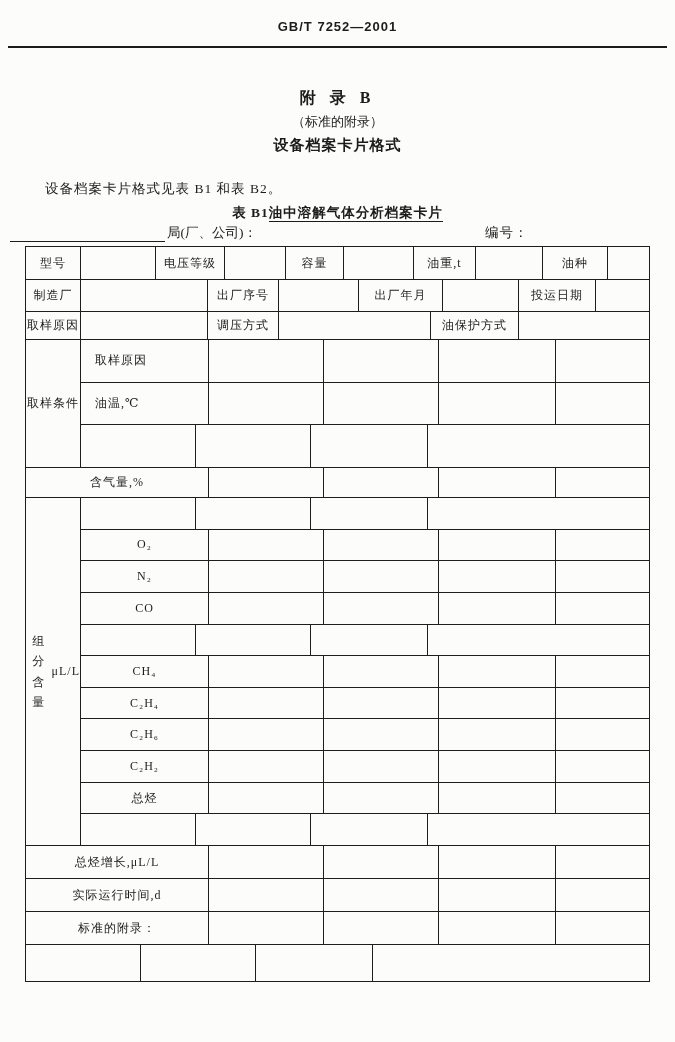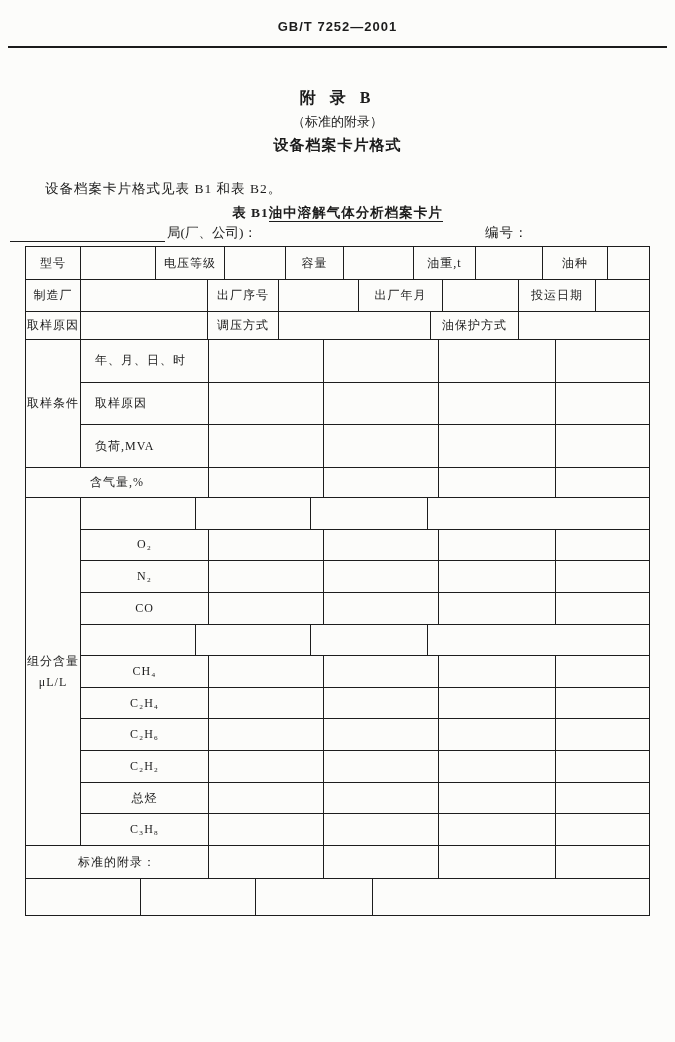--- a/index.html
+++ b/index.html
@@ -45,21 +45,21 @@
     border-right: 1px solid #1d1d1d;
     display: flex; align-items: center; justify-content: center;
     text-align: center; letter-spacing: 1px; overflow: hidden;
   }
   .cell:last-child { border-right: none; }
   .grow { flex: 1; }
   .subcol { flex: 1; display: flex; flex-direction: column; }
   .subrow { display: flex; flex: 1; border-bottom: 1px solid #1d1d1d; }
   .subrow:last-child { border-bottom: none; }
   .left-pad { justify-content: flex-start; padding-left: 14px; text-align: left; }
-  .glabel { flex-direction: column; line-height: 1.7; }
+  .glabel { flex-direction: row; line-height: 1.7; }
 </style>
 </head>
 <body>
 
 <div class="doc-number">GB/T 7252—2001</div>
 <div class="top-rule"></div>
 
 <div class="centered appendix-title">附  录  B</div>
 <div class="centered appendix-subtitle">（标准的附录）</div>
 <div class="centered appendix-heading">设备档案卡片格式</div>
@@ -107,35 +107,34 @@
     <div class="cell" style="width:71px">调压方式</div>
     <div class="cell" style="width:152px"></div>
     <div class="cell" style="width:88px">油保护方式</div>
     <div class="cell grow"></div>
   </div>
 
   <div class="trow" style="height:128px">
     <div class="cell" style="width:55px">取样条件</div>
     <div class="subcol">
       <div class="subrow">
-        <div class="cell left-pad" style="width:128px">年、月、日、时</div>
-        <div class="cell" style="width:115px"></div>
-        <div class="cell" style="width:115px"></div>
-        <div class="cell" style="width:117px"></div>
-        <div class="cell grow"></div>
-      </div>
-      <div class="subrow">
         <div class="cell left-pad" style="width:128px">取样原因</div>
         <div class="cell" style="width:115px"></div>
         <div class="cell" style="width:115px"></div>
         <div class="cell" style="width:117px"></div>
         <div class="cell grow"></div>
       </div>
       <div class="subrow">
-        <div class="cell left-pad" style="width:128px">负荷,MVA</div>
+        <div class="cell left-pad" style="width:128px">油温,℃</div>
+        <div class="cell" style="width:115px"></div>
+        <div class="cell" style="width:115px"></div>
+        <div class="cell" style="width:117px"></div>
+        <div class="cell grow"></div>
+      </div>
+      <div class="subrow">
         <div class="cell" style="width:115px"></div>
         <div class="cell" style="width:115px"></div>
         <div class="cell" style="width:117px"></div>
         <div class="cell grow"></div>
       </div>
     </div>
   </div>
 
   <div class="trow" style="height:30px">
     <div class="cell" style="width:183px">含气量,%</div>
@@ -213,30 +212,43 @@
         <div class="cell grow"></div>
       </div>
       <div class="subrow">
         <div class="cell" style="width:128px">总烃</div>
         <div class="cell" style="width:115px"></div>
         <div class="cell" style="width:115px"></div>
         <div class="cell" style="width:117px"></div>
         <div class="cell grow"></div>
       </div>
       <div class="subrow">
-        <div class="cell" style="width:128px">C₃H₈</div>
         <div class="cell" style="width:115px"></div>
         <div class="cell" style="width:115px"></div>
         <div class="cell" style="width:117px"></div>
         <div class="cell grow"></div>
       </div>
     </div>
   </div>
 
   <div class="trow" style="height:33px">
+    <div class="cell" style="width:183px">总烃增长,μL/L</div>
+    <div class="cell" style="width:115px"></div>
+    <div class="cell" style="width:115px"></div>
+    <div class="cell" style="width:117px"></div>
+    <div class="cell grow"></div>
+  </div>
+  <div class="trow" style="height:33px">
+    <div class="cell" style="width:183px">实际运行时间,d</div>
+    <div class="cell" style="width:115px"></div>
+    <div class="cell" style="width:115px"></div>
+    <div class="cell" style="width:117px"></div>
+    <div class="cell grow"></div>
+  </div>
+  <div class="trow" style="height:33px">
     <div class="cell" style="width:183px">标准的附录：</div>
     <div class="cell" style="width:115px"></div>
     <div class="cell" style="width:115px"></div>
     <div class="cell" style="width:117px"></div>
     <div class="cell grow"></div>
   </div>
   <div class="trow" style="height:36px">
     <div class="cell" style="width:115px"></div>
     <div class="cell" style="width:115px"></div>
     <div class="cell" style="width:117px"></div>

